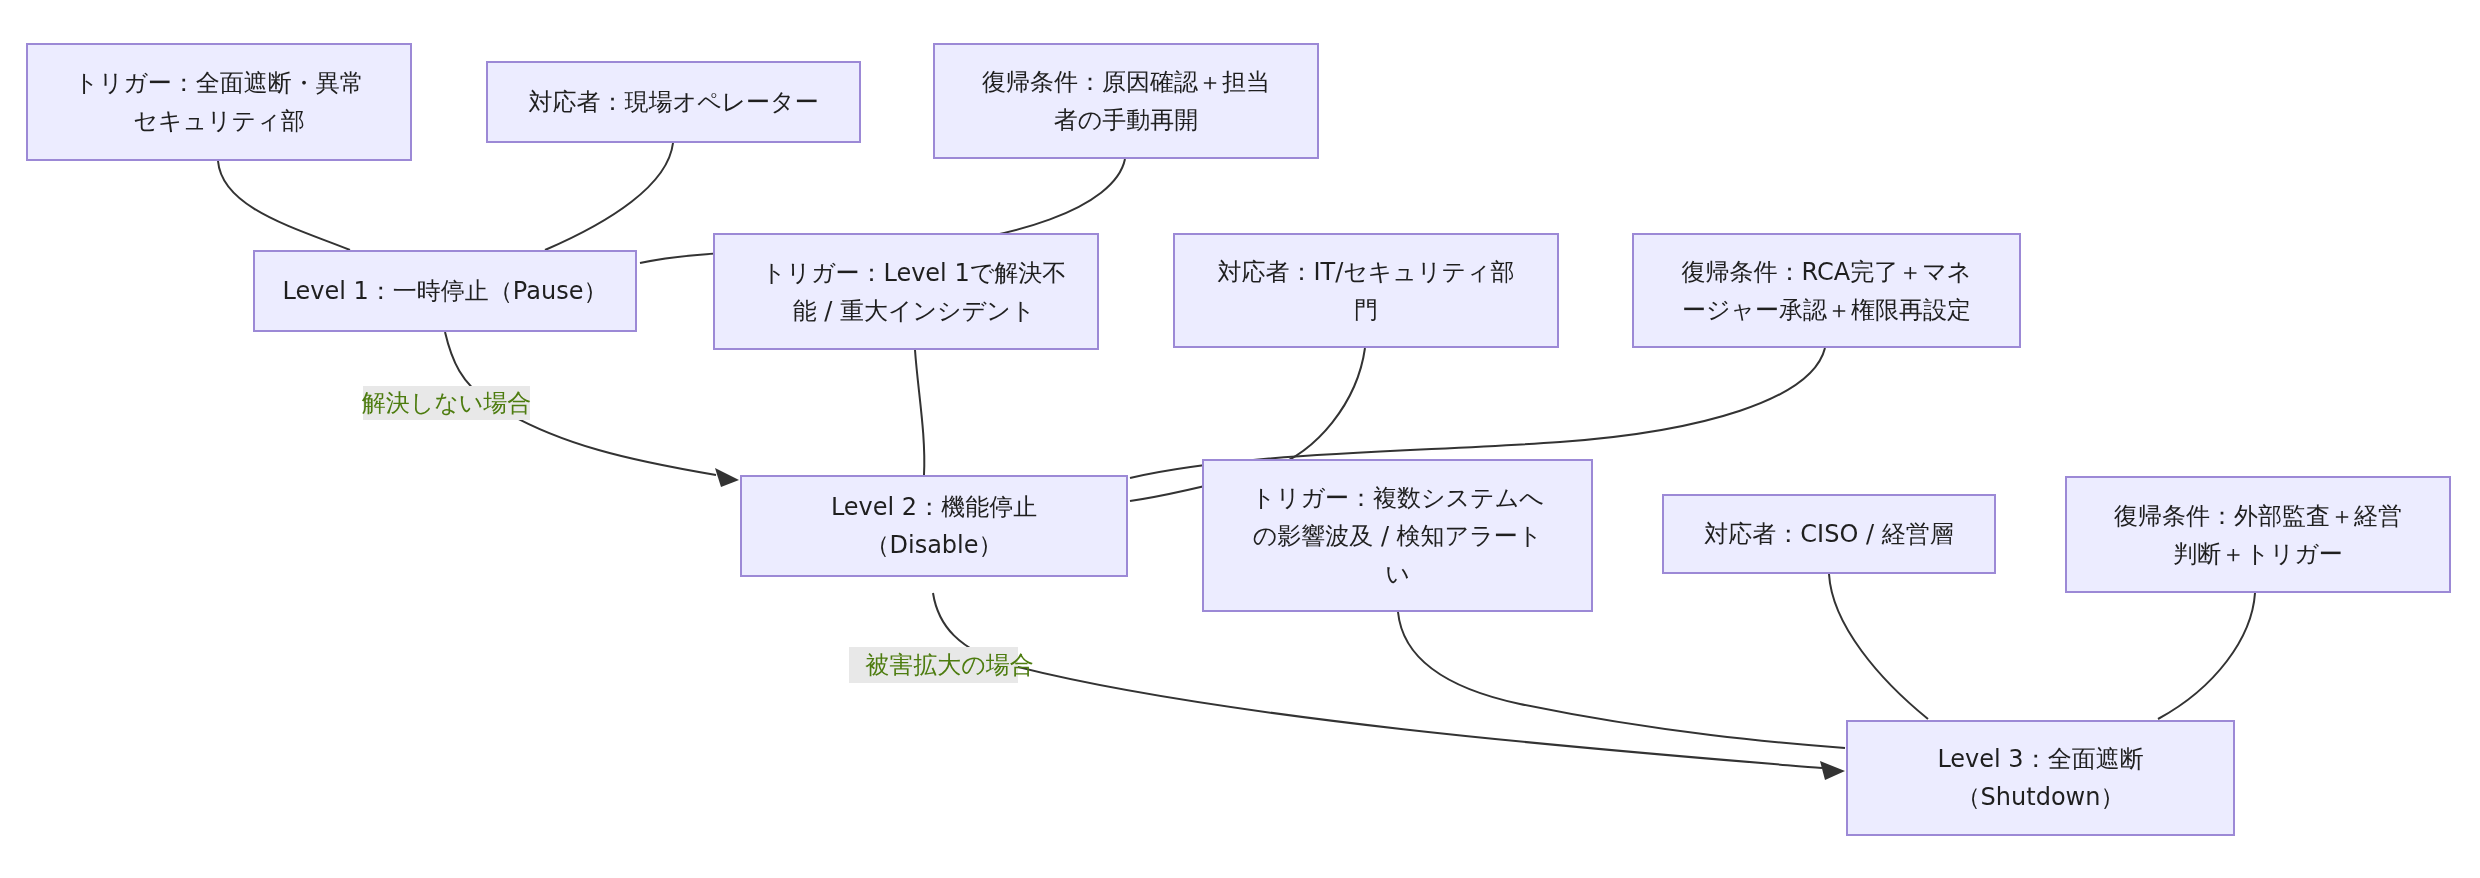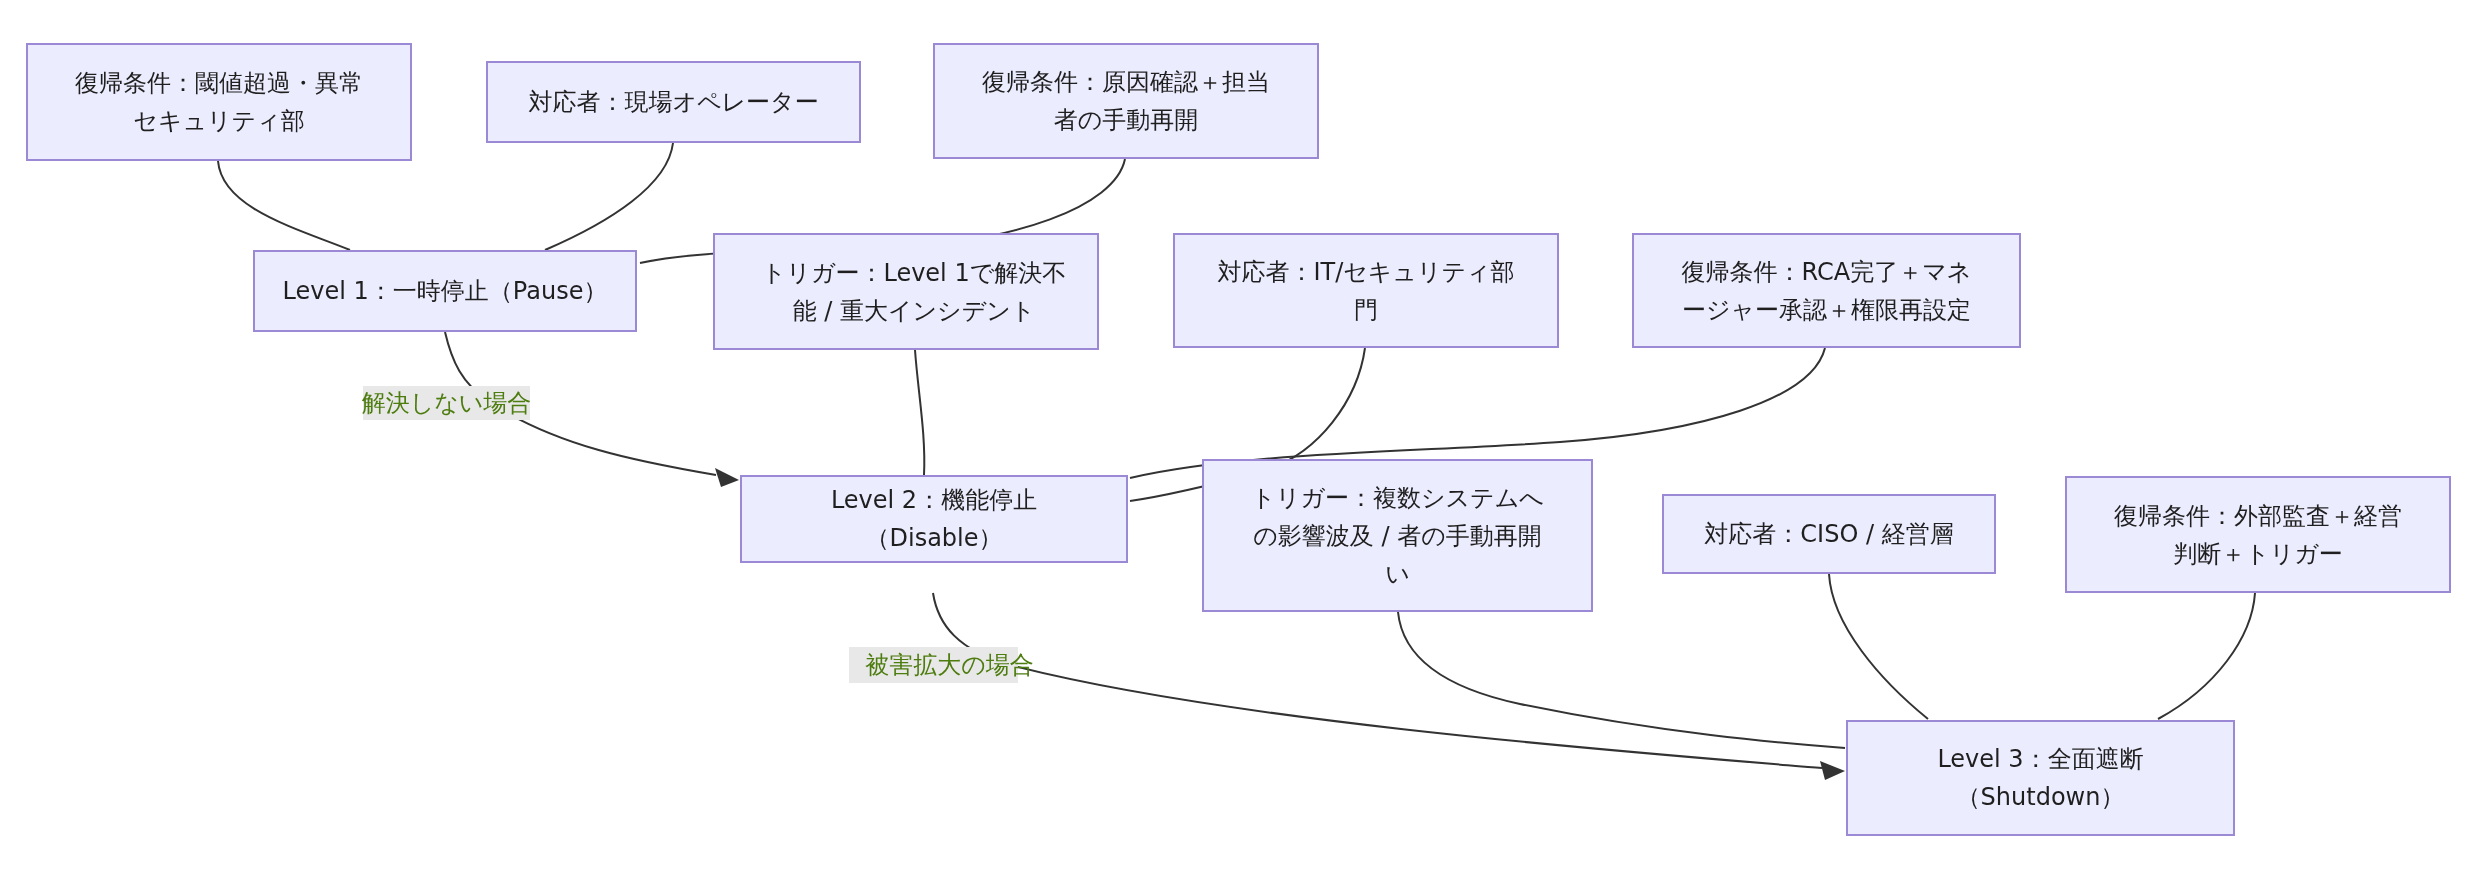--- a/index.html
+++ b/index.html
@@ -35,21 +35,21 @@
       <path d="M915,350 C918,392 926,434 924,475" fill="none" stroke="#333333" stroke-width="2"></path>
       <path d="M1365,348 C1358,398 1320,455 1260,472 C1215,484 1172,495 1130,501" fill="none" stroke="#333333" stroke-width="2"></path>
       <path d="M1825,348 C1812,400 1700,432 1560,442 C1420,452 1240,452 1130,478" fill="none" stroke="#333333" stroke-width="2"></path>
       <path d="M933,593 C938,625 958,650 1010,665 C1230,722 1640,753 1822,768" fill="none" stroke="#333333" stroke-width="2"></path>
       <polygon points="1845,771 1820,761 1825,780" fill="#333333"></polygon>
       <path d="M1398,612 C1402,652 1436,686 1520,704 C1660,733 1780,743 1845,748" fill="none" stroke="#333333" stroke-width="2"></path>
       <path d="M1829,574 C1832,625 1880,680 1928,719" fill="none" stroke="#333333" stroke-width="2"></path>
       <path d="M2255,593 C2252,638 2215,688 2158,719" fill="none" stroke="#333333" stroke-width="2"></path>
     </svg>
 <div class="node" style="left: 26px; top: 43px; width: 386px; height: 118px;">
-      <span class="node-line">復帰条件：閾値超過・異常</span>
+      <span class="node-line">トリガー：全面遮断・異常</span>
       <span class="node-line">セキュリティ部</span>
     </div>
     <div class="node" style="left: 486px; top: 61px; width: 375px; height: 82px;">
       <span class="node-line">対応者：現場オペレーター</span>
     </div>
     <div class="node" style="left: 933px; top: 43px; width: 386px; height: 116px;">
       <span class="node-line">復帰条件：原因確認＋担当</span>
       <span class="node-line">者の手動再開</span>
     </div>
     <div class="node" style="left: 253px; top: 250px; width: 384px; height: 82px;">
@@ -60,27 +60,27 @@
       <span class="node-line">能 / 重大インシデント</span>
     </div>
     <div class="node" style="left: 1173px; top: 233px; width: 386px; height: 115px;">
       <span class="node-line">対応者：IT/セキュリティ部</span>
       <span class="node-line">門</span>
     </div>
     <div class="node" style="left: 1632px; top: 233px; width: 389px; height: 115px;">
       <span class="node-line">復帰条件：RCA完了＋マネ</span>
       <span class="node-line">ージャー承認＋権限再設定</span>
     </div>
-    <div class="node" style="left: 740px; top: 475px; width: 388px; height: 88px;">
+    <div class="node" style="left: 740px; top: 475px; width: 388px; height: 102px;">
       <span class="node-line">Level 2：機能停止</span>
       <span class="node-line">（Disable）</span>
     </div>
     <div class="node" style="left: 1202px; top: 459px; width: 391px; height: 153px;">
       <span class="node-line">トリガー：複数システムへ</span>
-      <span class="node-line">の影響波及 / 者の手動再開</span>
+      <span class="node-line">の影響波及 / 検知アラート</span>
       <span class="node-line">い</span>
     </div>
     <div class="node" style="left: 1662px; top: 494px; width: 334px; height: 80px;">
       <span class="node-line">対応者：CISO / 経営層</span>
     </div>
     <div class="node" style="left: 2065px; top: 476px; width: 386px; height: 117px;">
       <span class="node-line">復帰条件：外部監査＋経営</span>
       <span class="node-line">判断＋トリガー</span>
     </div>
     <div class="node" style="left: 1846px; top: 720px; width: 389px; height: 116px;">

